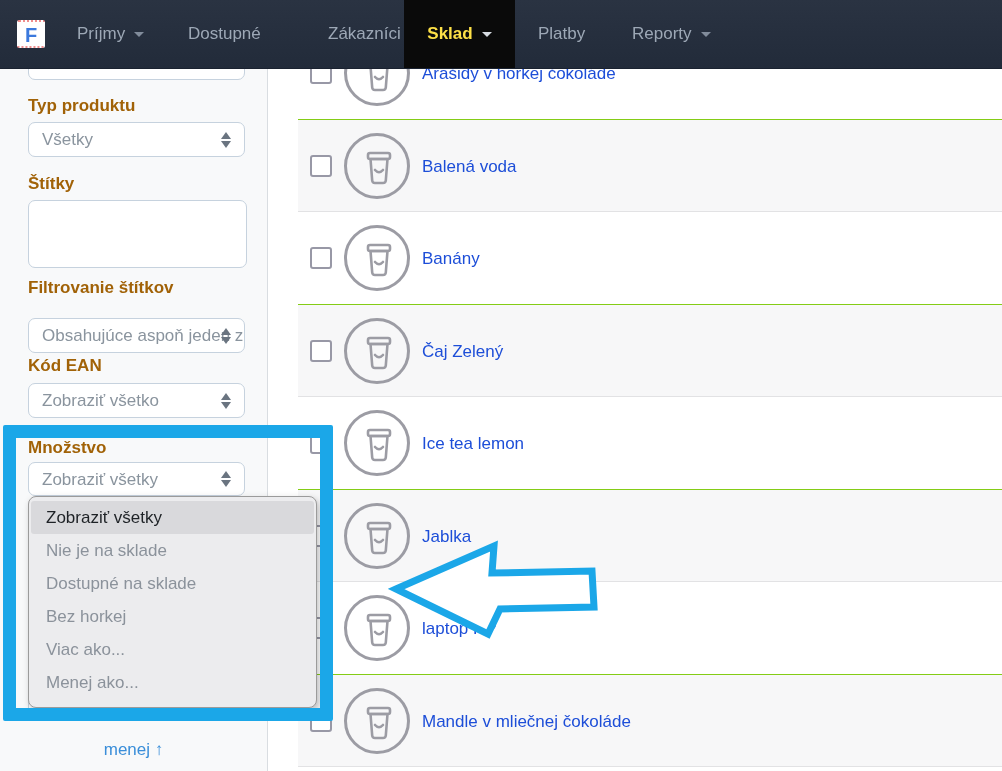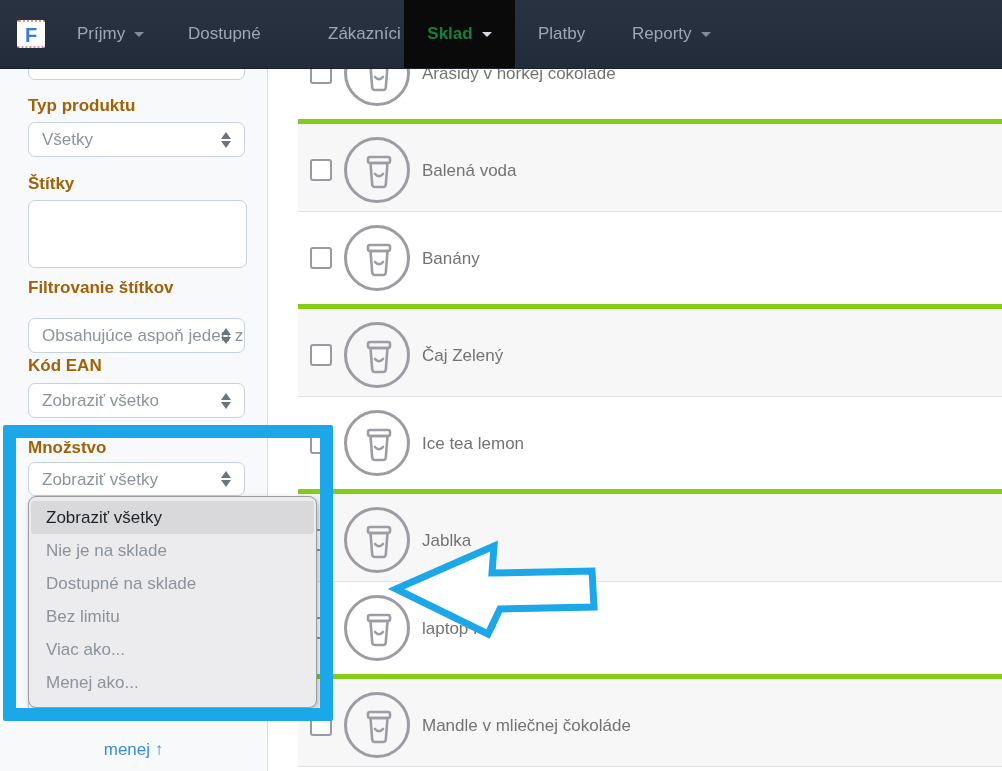--- a/index.html
+++ b/index.html
@@ -31,21 +31,21 @@
   .nav-item .caret{
     display:inline-block;width:0;height:0;margin-left:9px;vertical-align:middle;
     border-left:5px solid transparent;border-right:5px solid transparent;
     border-top:5px solid #818c9b;
   }
   .nav-prijmy{left:77px;}
   .nav-vydavky{left:188px;}
   .nav-zakaznici{left:305px;margin-left:23px;}
   .nav-sklad{
     left:404px;width:111px;text-align:center;
-    background:#0a0a0a;color:#15803d;font-weight:bold;
+    background:#0a0a0a;color:#fde047;font-weight:bold;
   }
   .nav-sklad .caret{border-top-color:#d6dbe2;}
   .nav-platby{left:538px;}
   .nav-reporty{left:632px;}
 
   
   .sidebar{
     position:absolute;left:0;top:0;width:267px;height:771px;
     background:#f8f9fa;border-right:1px solid #d9dde1;
     z-index:10;
@@ -114,37 +114,37 @@
   }
 
   
   .main{
     position:absolute;left:268px;top:0;width:734px;height:771px;
     background:#ffffff;z-index:1;
   }
   .prow{
     position:absolute;left:30px;right:0;height:93px;
   }
-  .prow.stripe{background:#f7f7f8;border-top:5px solid #84cc16;border-bottom:1px solid #e2e2e4;box-sizing:border-box;}
+  .prow.stripe{background:#f7f7f8;border-top:1px solid #84cc16;border-bottom:1px solid #e2e2e4;box-sizing:border-box;}
   .r1{top:27px;}  .r2{top:119px;} .r3{top:212px;} .r4{top:304px;}
   .r5{top:397px;} .r6{top:489px;} .r7{top:582px;} .r8{top:674px;}
   .pcheck{
     position:absolute;left:12px;top:35px;width:22px;height:22px;
     background:#ffffff;border:2px solid #9898a6;border-radius:3px;
     box-sizing:border-box;cursor:pointer;
   }
   .pcircle{
     position:absolute;left:46px;top:13px;width:66px;height:66px;
     border:3px solid #9c9ca4;border-radius:50%;box-sizing:border-box;
     background:transparent;
   }
   .pcircle svg{position:absolute;left:14px;top:12px;}
   .plabel{
     position:absolute;left:124px;top:0;height:93px;line-height:93px;
-    font-size:17px;color:#737373;white-space:nowrap;
+    font-size:17px;color:#1d4ed8;white-space:nowrap;
   }
 
   
   .anno-rect{
     position:absolute;left:3px;top:425px;width:330px;height:296px;
     border:13px solid #1ba7e8;box-sizing:border-box;border-radius:2px;
     z-index:80;pointer-events:none;
   }
   .anno-arrow{
     position:absolute;left:388px;top:538px;z-index:80;pointer-events:none;
@@ -282,21 +282,21 @@
 
   <div class="ghost-select"></div>
 
   <div class="less-link"><span>menej</span> <span class="up">↑</span></div>
 </div>
 
 <div class="dropdown-panel">
   <div class="opt selected">Zobraziť všetky</div>
   <div class="opt">Nie je na sklade</div>
   <div class="opt">Dostupné na sklade</div>
-  <div class="opt">Bez limitu</div>
+  <div class="opt">Bez horkej</div>
   <div class="opt">Viac ako...</div>
   <div class="opt">Menej ako...</div>
 </div>
 
 <div class="topnav">
   <div class="logo">F</div>
   <div class="nav-item nav-prijmy"><span>Príjmy</span><span class="caret"></span></div>
   <div class="nav-item nav-vydavky"><span>Dostupné</span></div>
   <div class="nav-item nav-zakaznici"><span>Zákazníci</span></div>
   <div class="nav-item nav-sklad"><span>Sklad</span><span class="caret"></span></div>

